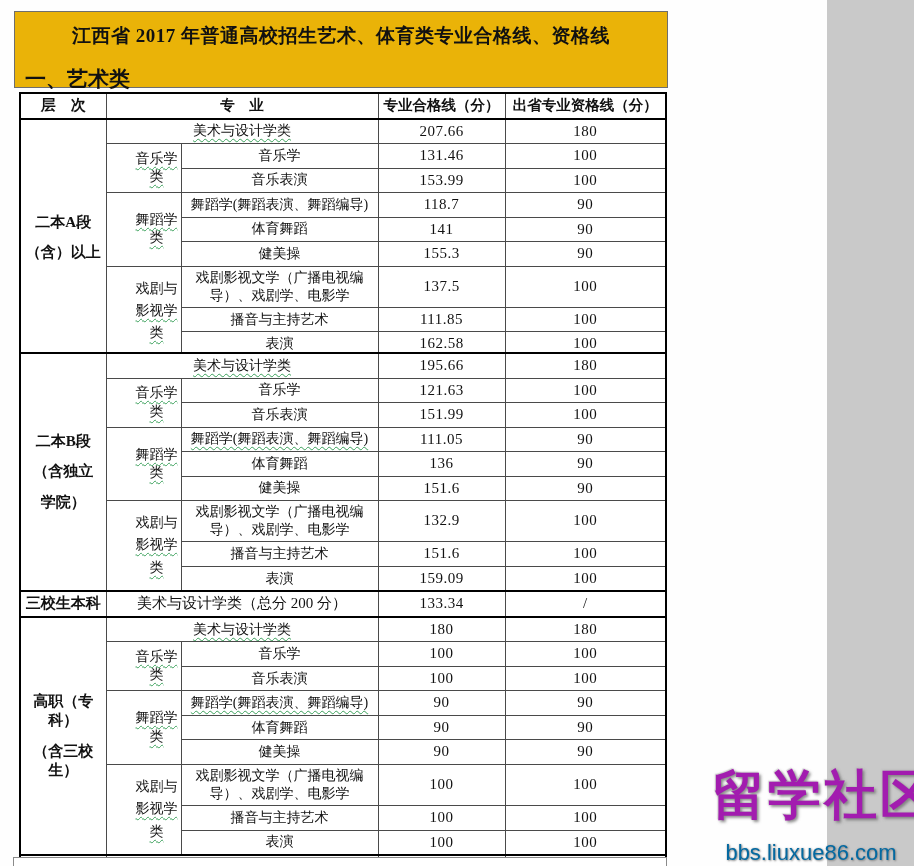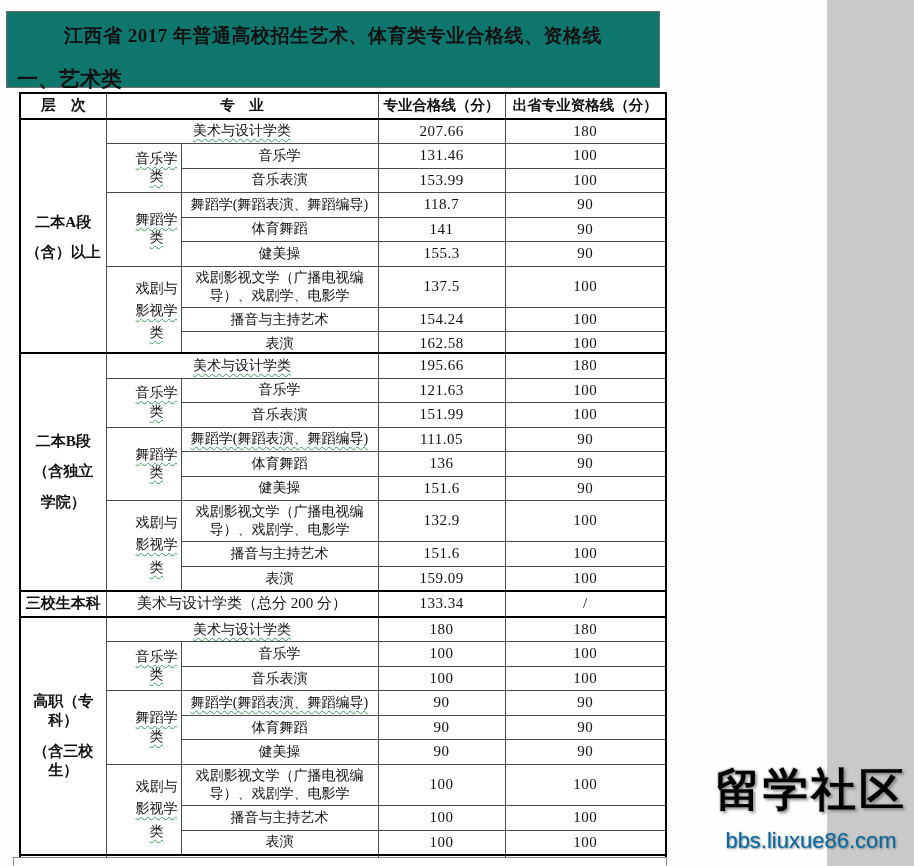--- a/index.html
+++ b/index.html
@@ -5,22 +5,22 @@
   * { box-sizing: border-box; }
   body { margin: 0; background: #fff; }
   .page {
     position: relative; width: 914px; height: 866px;
     background: #fefefe; overflow: hidden;
     font-family: "Liberation Serif", serif; color: #111;
   }
   .gray-band { position: absolute; left (ignore): 0; left: 827px; top: 0; width: 87px; height: 866px; background: #c9c9c9; }
 
   .title-box {
-    position: absolute; left: 6px; top: 11px; width: 654px; height: 77px;
-    border: 1px solid #6e6e6e; background: #0f766e;
+    position: absolute; left: 14px; top: 11px; width: 654px; height: 77px;
+    border: 1px solid #6e6e6e; background: #eab308;
   }
   .main-title { text-align: center; font-weight: bold; font-size: 19px; letter-spacing: 0.5px; margin-top: 11px; }
   .sub-title { font-weight: bold; font-size: 21px; margin: 16px 0 0 10px; }
 
   table { border-collapse: collapse; table-layout: fixed; position: absolute; left: 19px; background: #fff; border: 2px solid #000; }
   #t1 { top: 92px; }
   #t2 { top: 352px; }
   td {
     border: 1px solid #4a4a4a; text-align: center; vertical-align: middle;
     font-size: 14px; line-height: 1.3; padding: 2px 2px; height: 22px;
@@ -42,21 +42,21 @@
     text-decoration: underline; -webkit-text-decoration: underline wavy #3aa05a;
     text-decoration-style: wavy; text-decoration-color: #3aa05a;
     text-decoration-thickness: 1px; text-underline-offset: 3px;
   }
   .drama-line { line-height: 1.6; }
 
   .next-box { position: absolute; left: 13px; top: 857px; width: 654px; height: 40px; border: 1px solid #8a8a8a; background: #fff; }
 
   .watermark { position: absolute; left: 712px; top: 760px; width: 198px; text-align: center; font-family: "Liberation Sans", sans-serif; }
   .wm-title {
-    font-size: 45px; font-weight: bold; letter-spacing: 3px; color: #000000;
+    font-size: 53px; font-weight: bold; letter-spacing: 3px; color: #a21caf;
     text-shadow: 2px 2px 3px rgba(110,110,110,0.75), -1px -1px 1px rgba(190,190,190,0.6), 0 0 2px rgba(150,150,150,0.5);
     white-space: nowrap;
   }
   .wm-url {
     font-size: 22px; color: #0369a1; margin-top: 8px;
     text-shadow: 1px 1px 2px rgba(120,120,120,0.8), 0 0 2px rgba(150,150,150,0.6);
     white-space: nowrap;
   }
 </style>
 </head>
@@ -127,21 +127,21 @@
         <td class="group-cell" rowspan="3">
           <div class="drama-line">戏剧与</div>
           <div class="drama-line"><span class="wavy">影视学类</span></div>
         </td>
         <td>戏剧影视文学（广播电视编导）、戏剧学、电影学</td>
         <td class="num">137.5</td>
         <td class="num">100</td>
       </tr>
       <tr>
         <td>播音与主持艺术</td>
-        <td class="num">154.24</td>
+        <td class="num">111.85</td>
         <td class="num">100</td>
       </tr>
       <tr>
         <td>表演</td>
         <td class="num">162.58</td>
         <td class="num">100</td>
       </tr>
     </tbody>
   </table>
 

